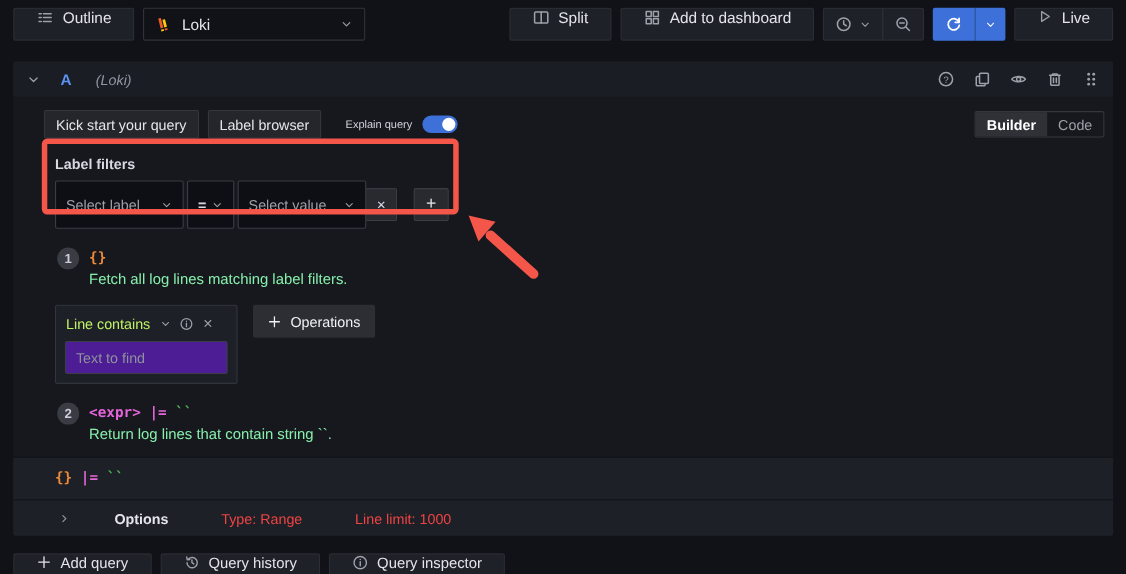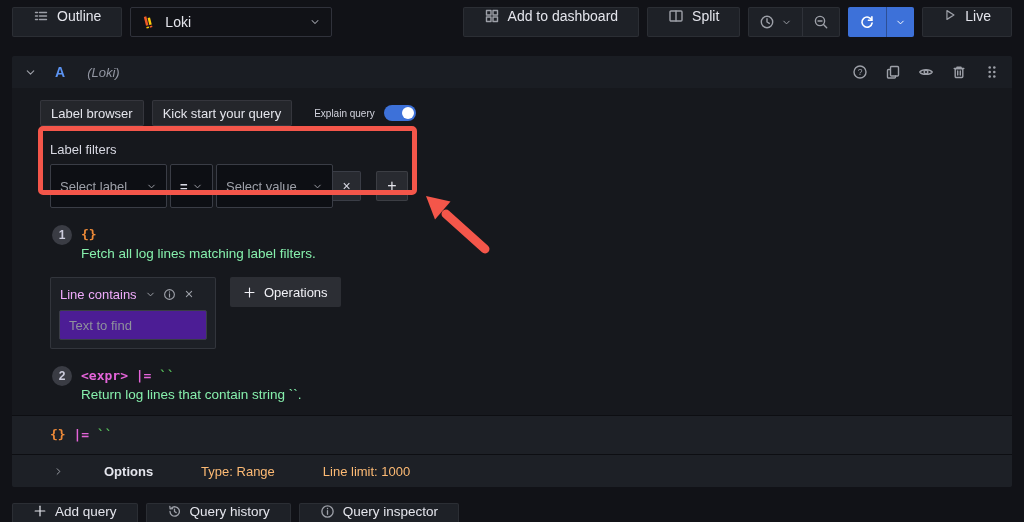--- a/index.html
+++ b/index.html
@@ -52,21 +52,21 @@
   .toolbar-row .sm-btn { margin-right:8px; }
   .explain-wrap { display:flex; align-items:center; gap:9px; margin-left:14px; font-size:10px; color:#d3d4de; }
   .toggle { width:32px; height:16px; border-radius:9px; background:#3d71d9; position:relative; cursor:pointer; }
   .toggle .knob { position:absolute; right:2px; top:2px; width:12px; height:12px; border-radius:50%; background:#fff; }
   .mode-group { margin-left:auto; display:flex; height:24px; border:1px solid #34363f; border-radius:2px; overflow:hidden; font-size:13px; }
   .mode { display:flex; align-items:center; padding:0 10px; color:#9da0a8; cursor:pointer; }
   .mode.active { background:rgba(204,204,220,0.14); color:#fff; font-weight:600; }
 
   
   .lf-block { margin:16px 0 0 10px; }
-  .lf-title { font-size:13px; font-weight:400; color:#d8d9e3; margin-bottom:7px; }
+  .lf-title { font-size:13px; font-weight:700; color:#d8d9e3; margin-bottom:7px; }
   .lf-row { display:flex; align-items:center; }
   .select {
     height:44px; display:inline-flex; align-items:center; justify-content:space-between;
     background:#0d0f14; border:1px solid #3a3d46; border-radius:2px; padding:0 9px;
     color:#9da0a8; font-size:13px; cursor:pointer;
   }
   .sel-label { width:117px; margin-right:3px; }
   .sel-op { width:43px; margin-right:3px; }
   .sel-value { width:117px; }
   .x-seg { width:28px; height:30px; display:flex; align-items:center; justify-content:center;
@@ -83,36 +83,36 @@
   .step-content { margin-left:9px; }
   .code { font-family:"DejaVu Sans Mono", monospace; font-size:13px; font-weight:700; line-height:20px; }
   .c-orange { color:#ee8a38; }
   .c-pink { color:#e464d9; }
   .c-green { color:#56bd5a; }
   .step-desc { margin-top:0; font-size:13.5px; color:#86efac; line-height:17px; }
 
   
   .op-row { display:flex; align-items:flex-start; margin:15px 0 0 10px; gap:14px; }
   .op-card { width:166px; background:#1d2026; border:1px solid rgba(204,204,220,0.12); border-radius:2px; }
-  .op-card-header { height:32px; display:flex; align-items:center; padding:0 9px; font-size:13px; color:#f0abfc; }
+  .op-card-header { height:32px; display:flex; align-items:center; padding:0 9px; font-size:13px; color:#bef264; }
   .op-card-header .name { margin-right:8px; cursor:pointer; }
   .op-card-header .hic { margin-left:7px; cursor:pointer; display:flex; }
   .op-card-body { padding:0 8px 8px; }
   .text-input { width:100%; height:30px; background:#4c1d95; border:1px solid #3a3d46; border-radius:2px;
     color:#ccccdc; font-size:13px; padding:0 9px; font-family:"Liberation Sans", sans-serif; }
   .text-input::placeholder { color:#8f929c; }
   .ops-btn { height:30px; display:inline-flex; align-items:center; gap:8px; padding:0 13px;
     background:rgba(204,204,220,0.12); border:none; border-radius:2px; color:#f1f1f6; font-size:13px; font-weight:500; cursor:pointer; }
 
   
   .raw-band { background:#1d2026; border-top:1px solid #0d0e12; padding:9px 12px 9px 38px; }
   .options-row { background:#1d2026; border-top:1px solid #0d0e12; height:33px; display:flex; align-items:center;
     padding-left:41px; font-size:13px; border-radius:0 0 2px 2px; cursor:pointer;gap:29px; }
   .options-row .opt-label { color:#e4e5ec; font-weight:600; margin-left:11px; }
-  .options-row .opt-meta { color:#fdba74; margin-left:19px; }
+  .options-row .opt-meta { color:#ef4444; margin-left:19px; }
 
   
   .footer { display:flex; gap:8px; margin:16px 12px 0; }
   .footer .btn { font-size:13.5px; height:30px; }
 
   
   .anno-rect { position:absolute; left:38px; top:126px; width:379px; height:69px;
     border:5px solid #f4564a; border-radius:5px; pointer-events:none; z-index:9; }
   .anno-arrow { position:absolute; left:398px; top:185px; pointer-events:none; z-index:9; }
 </style>
@@ -149,39 +149,39 @@
             <polyline class="ic" points="4,6 8,10 12,6"></polyline>
           </svg>
       </span>
     </div>
   </div>
   <div class="tb-right">
     <button class="btn">
       <span>
         <svg width="16" height="16" viewBox="0 0 16 16">
             <g class="ic">
+              <rect x="2" y="3" width="12" height="10" rx="1"></rect>
+              <line x1="8" y1="3" x2="8" y2="13"></line>
+            </g>
+          </svg>
+      </span>
+      <span>Split</span>
+    </button>
+    <button class="btn">
+      <span>
+        <svg width="16" height="16" viewBox="0 0 16 16">
+            <g class="ic">
               <rect x="2.5" y="2.5" width="4.5" height="4.5"></rect>
               <rect x="9" y="2.5" width="4.5" height="4.5"></rect>
               <rect x="2.5" y="9" width="4.5" height="4.5"></rect>
               <rect x="9" y="9" width="4.5" height="4.5"></rect>
             </g>
           </svg>
       </span>
       <span>Add to dashboard</span>
-    </button>
-    <button class="btn">
-      <span>
-        <svg width="16" height="16" viewBox="0 0 16 16">
-            <g class="ic">
-              <rect x="2" y="3" width="12" height="10" rx="1"></rect>
-              <line x1="8" y1="3" x2="8" y2="13"></line>
-            </g>
-          </svg>
-      </span>
-      <span>Split</span>
     </button>
     <div class="seg-group">
       <div class="seg">
         <span>
           <svg width="16" height="16" viewBox="0 0 16 16">
               <g class="ic">
                 <circle cx="8" cy="8" r="5.7"></circle>
                 <path d="M8 4.8V8l2.3 1.4"></path>
               </g>
             </svg>
@@ -287,27 +287,31 @@
               <circle cx="10.3" cy="12.5" r="1.3"></circle>
             </g>
           </svg>
       </span>
     </div>
   </div>
 
   <div class="editor-body">
 
     <div class="toolbar-row">
+      <button class="sm-btn">Kick start your query</button>
       <button class="sm-btn">Label browser</button>
-      <button class="sm-btn">Kick start your query</button>
       <div class="explain-wrap">
         <span>Explain query</span>
         <div class="toggle">
             <div class="knob"></div>
           </div>
+      </div>
+      <div class="mode-group">
+        <div class="mode active">Builder</div>
+        <div class="mode">Code</div>
       </div>
     </div>
 
     <div class="lf-block">
       <div class="lf-title">Label filters</div>
       <div class="lf-row">
         <div class="select sel-label">
           <span>Select label</span>
           <span>
               <svg width="11" height="11" viewBox="0 0 16 16">

